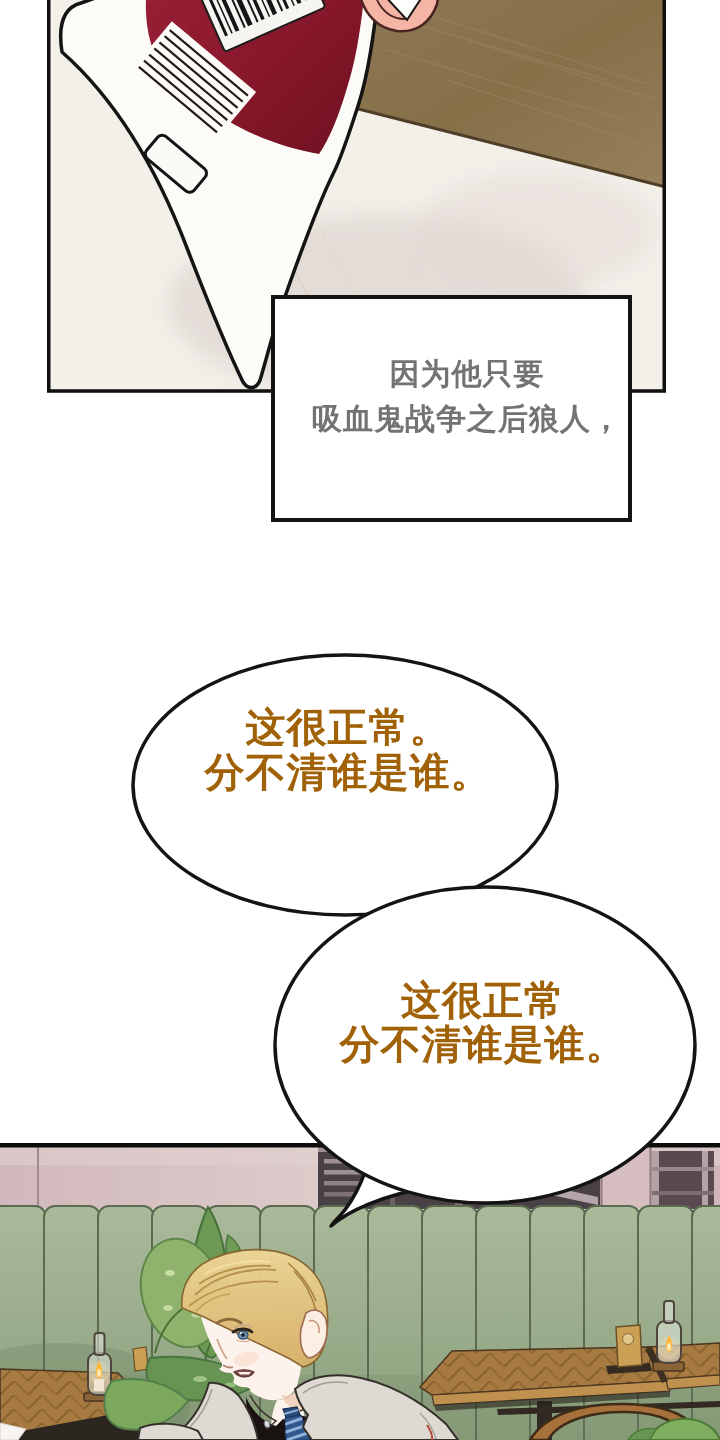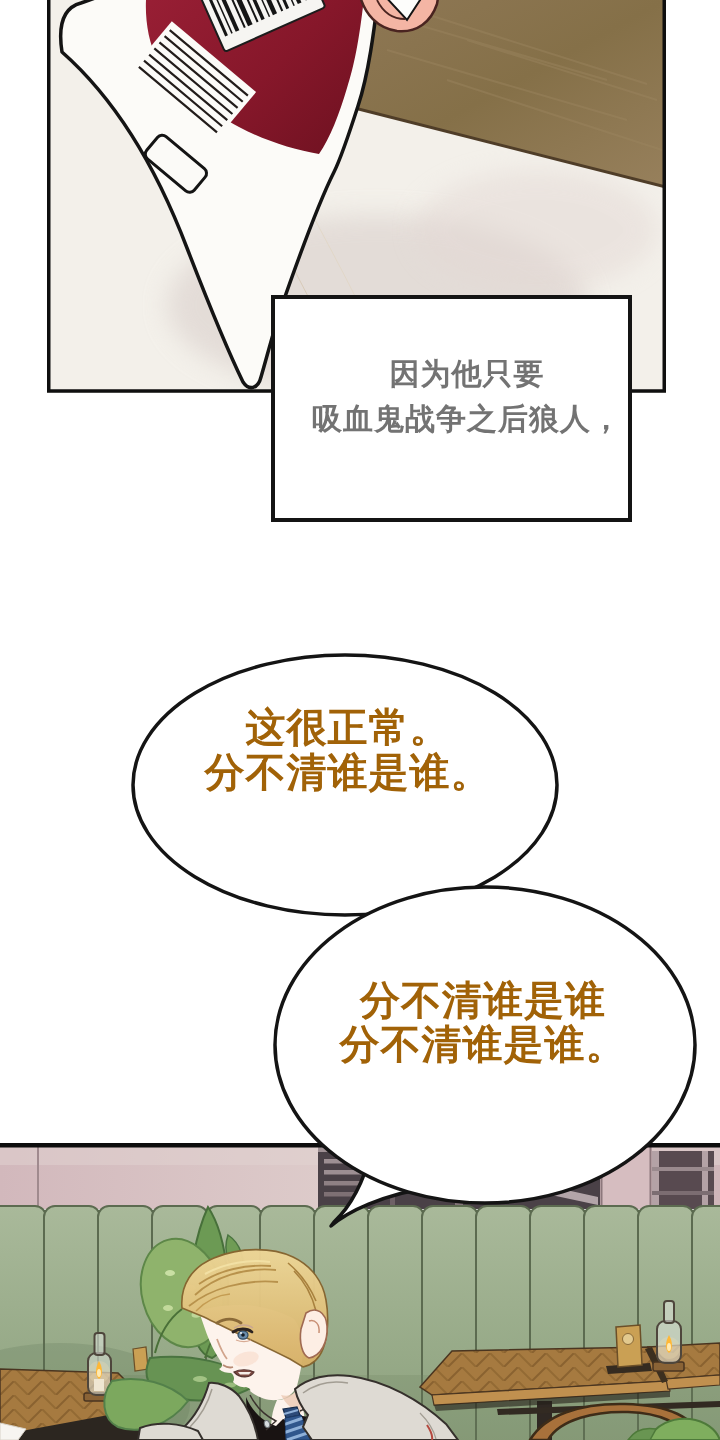--- a/index.html
+++ b/index.html
@@ -368,17 +368,17 @@
     <path d="M 372,1150 C 363,1184 349,1208 334,1222 L 331,1226 C 346,1213 380,1194 440,1186 Z" fill="#ffffff" stroke="#141414" stroke-width="3.5" stroke-linejoin="round"></path>
     <ellipse cx="485" cy="1045" rx="210" ry="158" fill="#ffffff" stroke="#141414" stroke-width="3.5"></ellipse>
   </svg>
 
   <div class="bubble-text b1">
     <span class="line">这很正常。</span>
     <span class="line">分不清谁是谁。</span>
   </div>
 
   <div class="bubble-text b2">
-    <span class="line">分不清谁是谁</span>
+    <span class="line">这很正常</span>
     <span class="line">分不清谁是谁。</span>
   </div>
 
 </div>
 
 </body></html>

